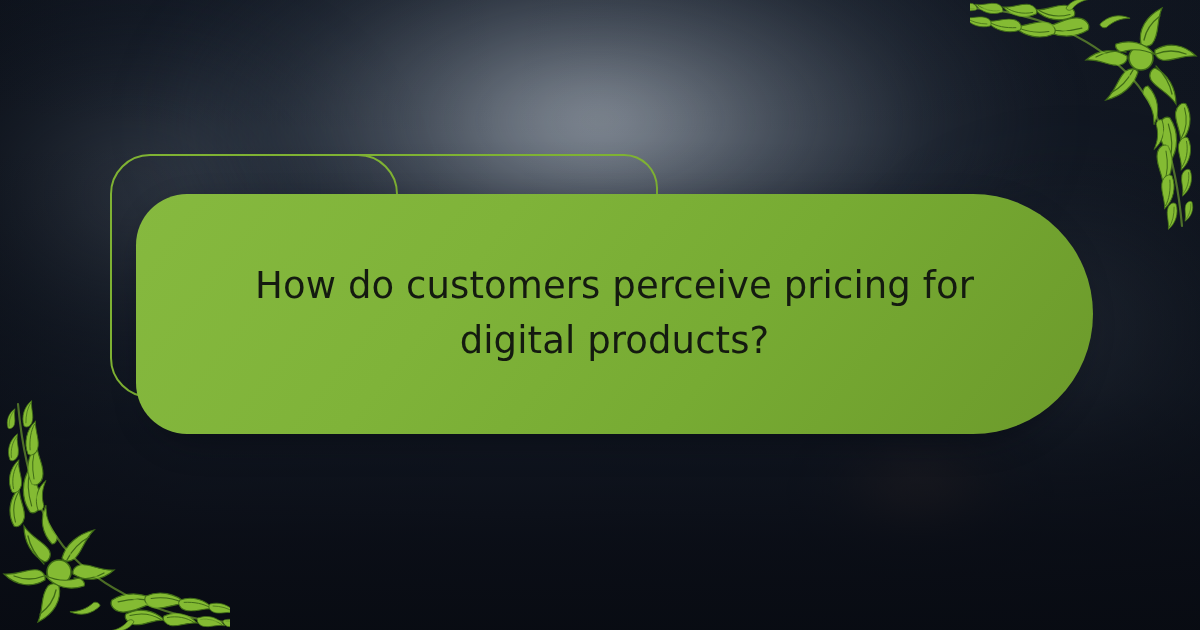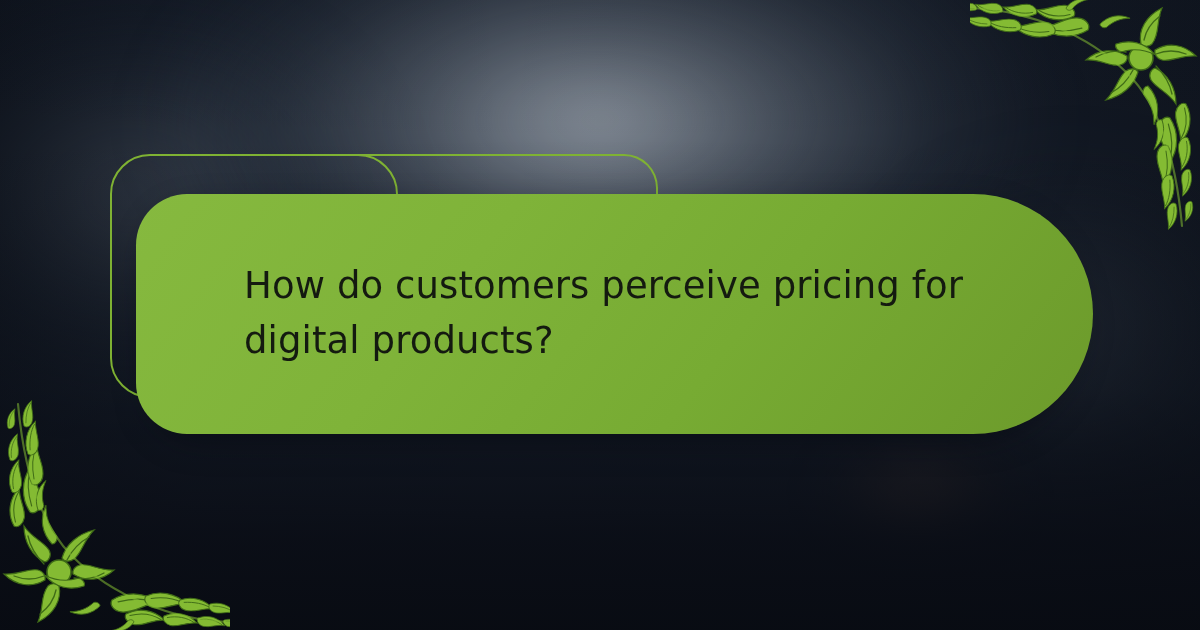--- a/index.html
+++ b/index.html
@@ -159,20 +159,21 @@
     align-items: center;
     justify-content: center;
     padding: 0 108px;
   }
 
   .card-title {
     font-size: 37px;
     line-height: 1.48;
     font-weight: 400;
     color: #141a10;
+    text-align: center;
     letter-spacing: 0.1px;
     max-width: 790px;
   }
 </style>
 </head>
 <body>
 
 <div id="stage">
 
   <div class="bg-base"></div>

